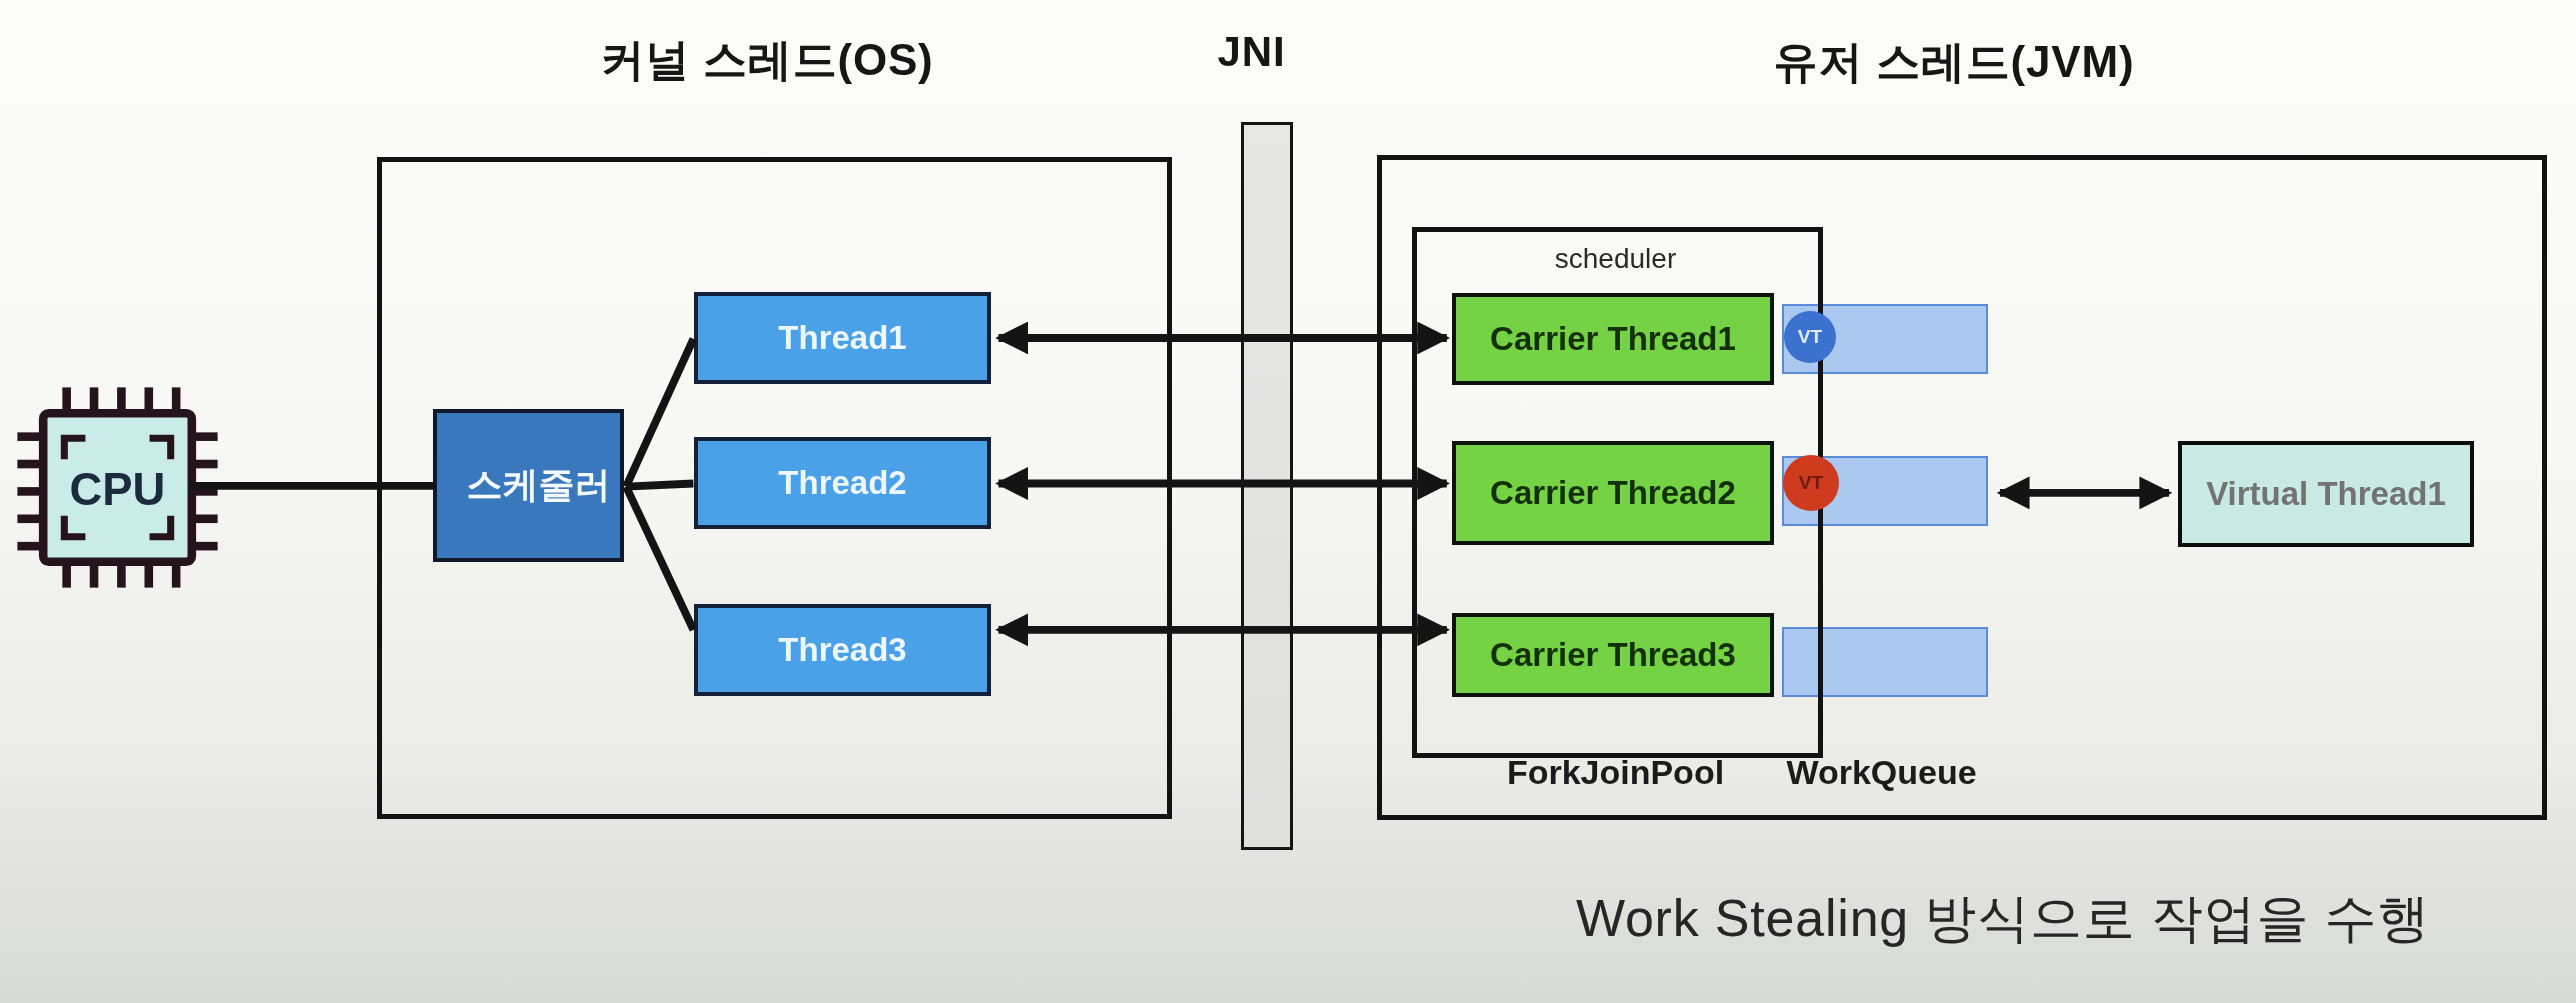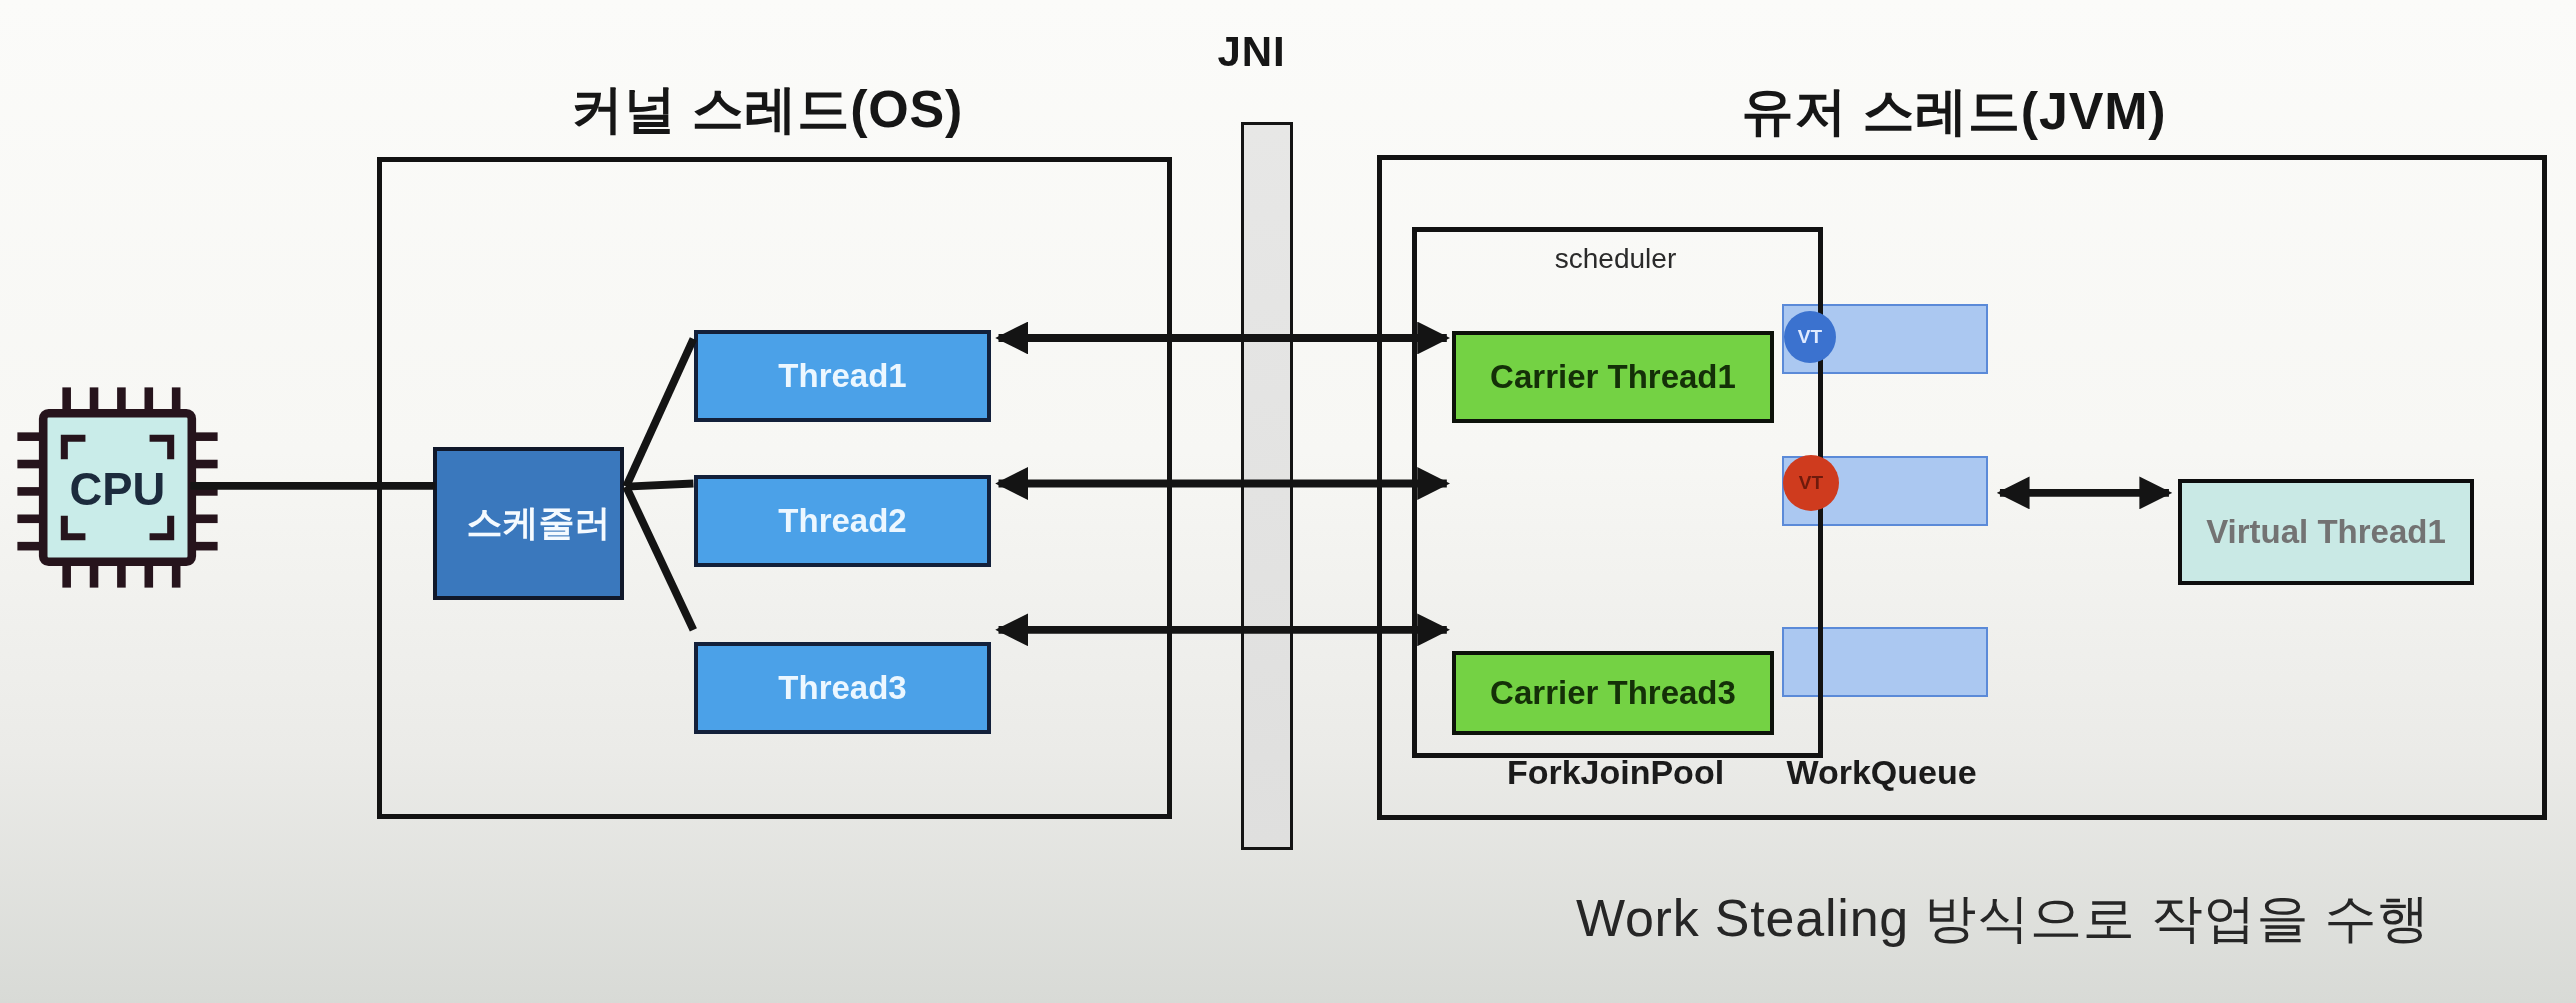--- a/index.html
+++ b/index.html
@@ -3,29 +3,29 @@
 <meta charset="utf-8">
 <style>
   html,body{margin:0;padding:0;}
   body{width:2576px;height:1003px;font-family:"Liberation Sans","DejaVu Sans",sans-serif;}
   .stage{
     position:relative;width:2576px;height:1003px;overflow:hidden;
     background:linear-gradient(180deg,#fbfbf9 0%,#f7f7f4 45%,#ebebe8 75%,#d8dad6 100%);
   }
   .abs{position:absolute;}
   .hdr{font-weight:bold;color:#161616;text-align:center;}
-  .hdr-kr{font-size:52px;letter-spacing:0.8px;margin-top:44px;}
+  .hdr-kr{font-size:44px;letter-spacing:0.8px;}
   .hdr-jni{font-size:42px;letter-spacing:0.8px;}
   
   .frame{position:absolute;border:5.5px solid #121212;background:transparent;}
   .jni-bar{position:absolute;left:1241px;top:122px;width:52px;height:728px;
     background:linear-gradient(180deg,#e7e7e6,#dfdfde);border:3.9px solid #141414;box-sizing:border-box;}
   
   .node{position:absolute;box-sizing:border-box;display:flex;align-items:center;justify-content:center;
-    font-weight:bold;text-align:center;margin-top:38px;}
+    font-weight:bold;text-align:center;}
   .sched{left:433px;top:409px;width:191px;height:153px;background:#3a78bd;border:4.7px solid #10182a;
     color:#f4faff;font-size:36px;padding-left:20px;}
   .thread{left:694px;width:297px;height:92px;background:#4ba1e8;border:4.7px solid #13203a;
     color:#ecf7ff;font-size:33px;}
   .carrier{left:1452px;width:322px;background:#74d244;border:4.7px solid #0d120a;
     color:#143008;font-size:33px;z-index:4;}
   .queue{position:absolute;left:1782px;width:206px;height:70px;background:#abc8f1;
     border:2.3px solid #5b8ad8;box-sizing:border-box;z-index:2;}
   .fjp{z-index:3;}
   .vt-badge{position:absolute;border-radius:50%;display:flex;align-items:center;justify-content:center;
@@ -95,20 +95,21 @@
   <div class="node thread" style="top:604px;">Thread3</div>
 
   <div class="queue" style="top:304px;"></div>
   <div class="queue" style="top:456px;"></div>
   <div class="queue" style="top:627px;"></div>
 
   <div class="frame fjp" style="left:1412px;top:227px;width:401px;height:521px;"></div>
   <div class="schedlabel">scheduler</div>
 
   <div class="node carrier" style="top:293px;height:92px;">Carrier Thread1</div>
+  <div class="node carrier" style="top:441px;height:104px;">Carrier Thread2</div>
   <div class="node carrier" style="top:613px;height:84px;">Carrier Thread3</div>
 
   <div class="vt-badge vt-blue">VT</div>
   <div class="vt-badge vt-red">VT</div>
 
   <div class="node vthread">Virtual Thread1</div>
 
   <div class="sublabel" style="left:1459px;top:753px;width:313px;">ForkJoinPool</div>
   <div class="sublabel" style="left:1725px;top:753px;width:313px;">WorkQueue</div>
 

